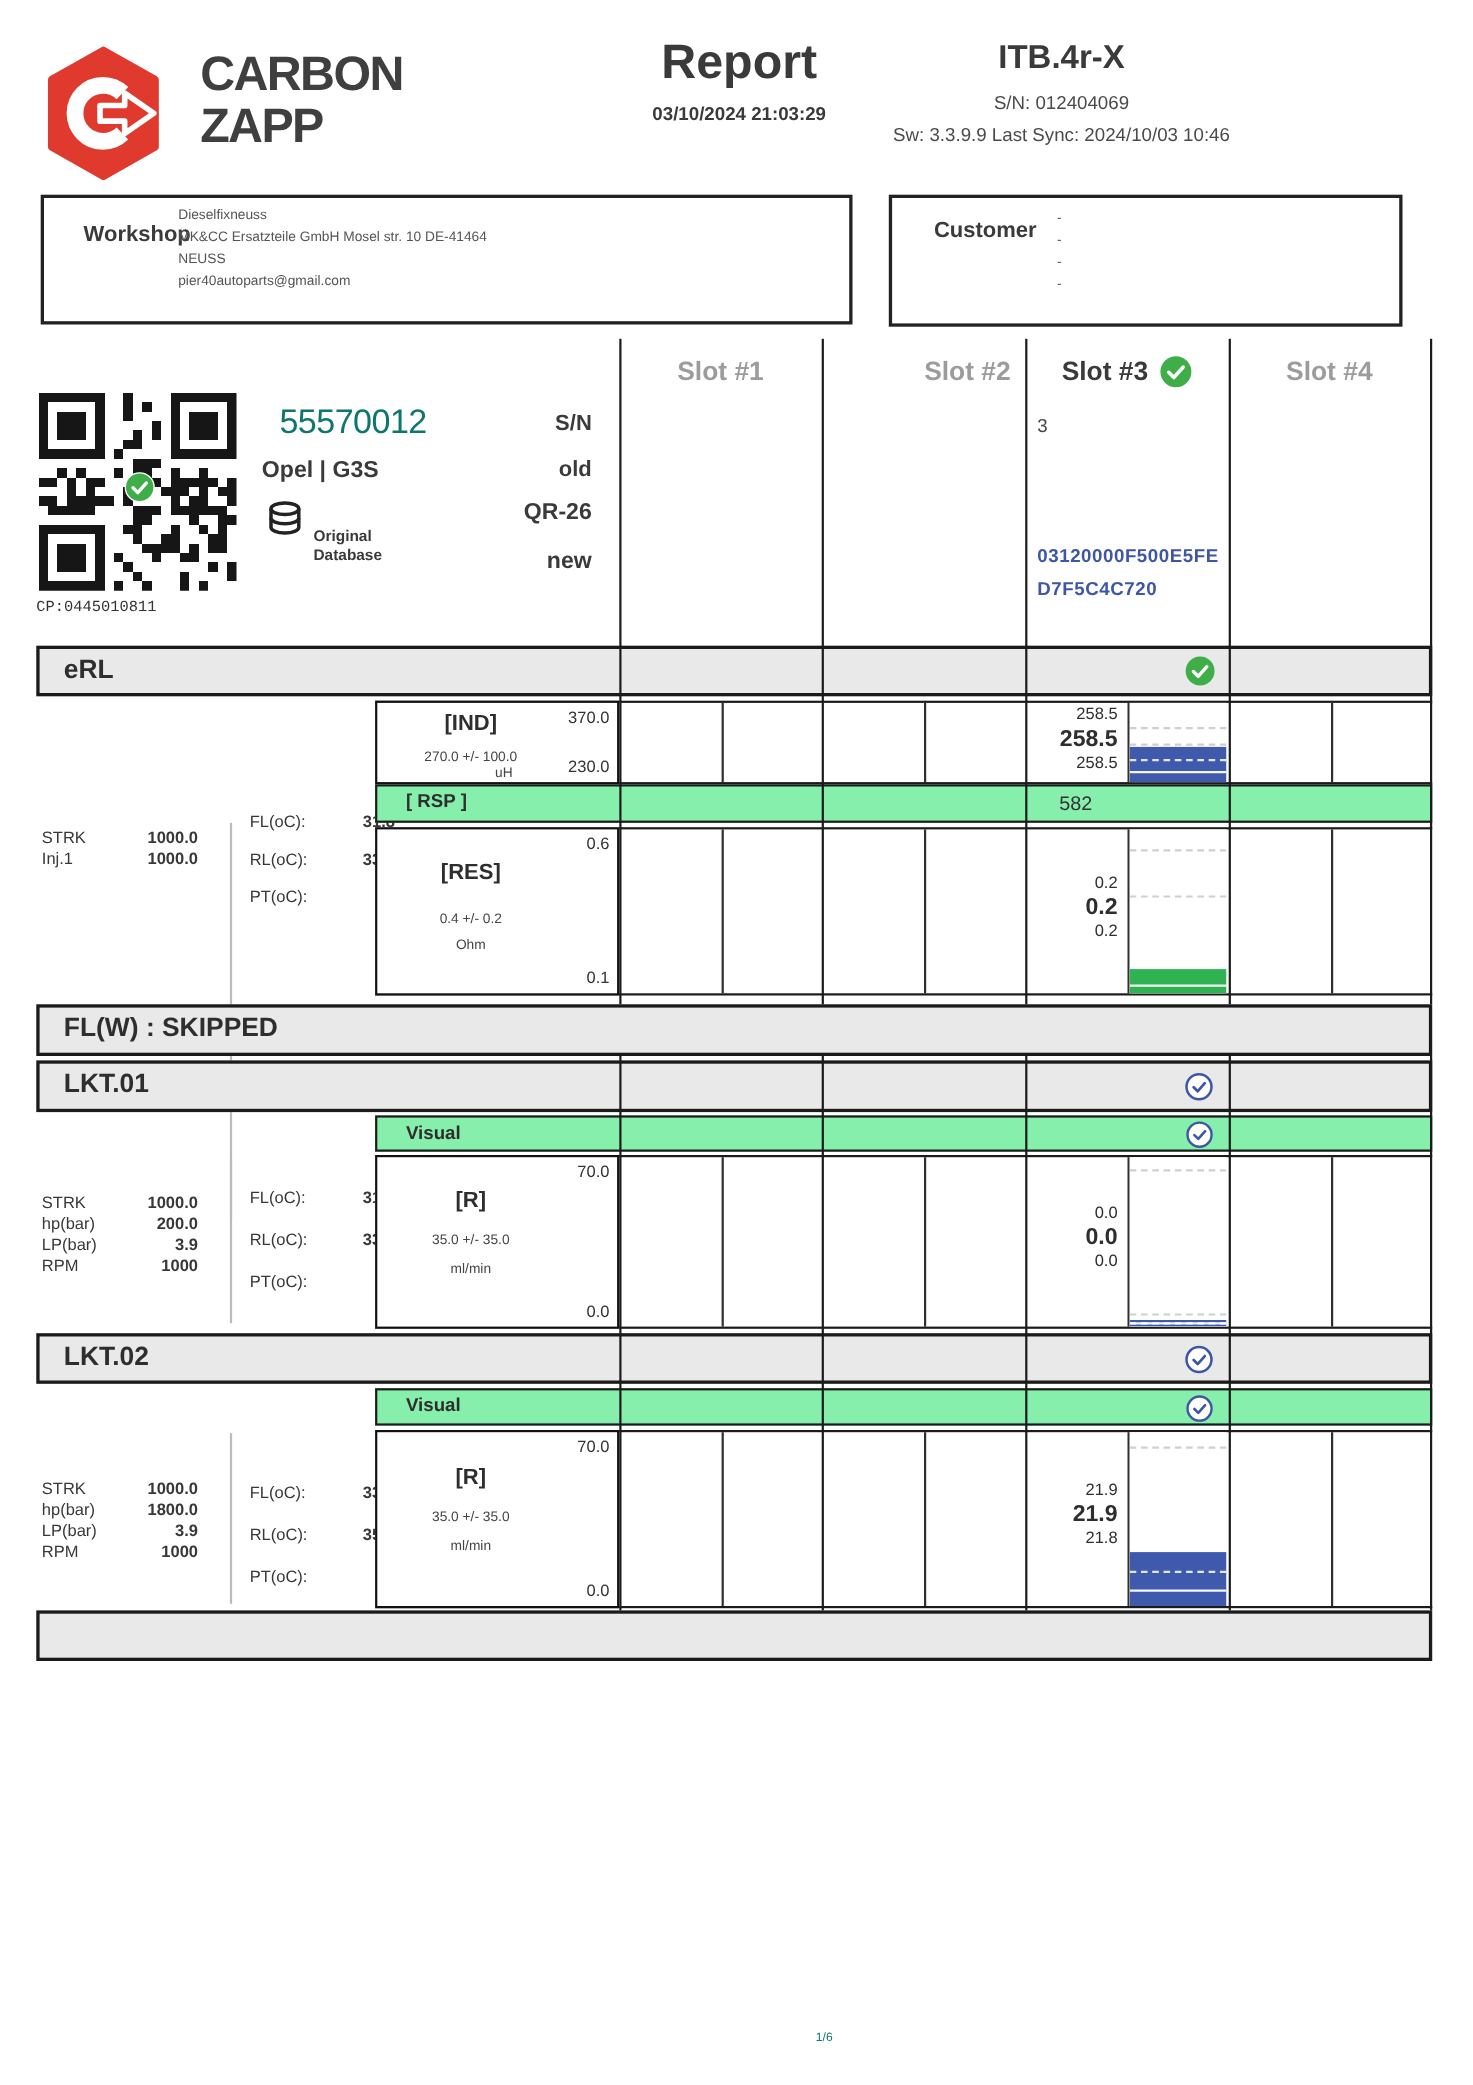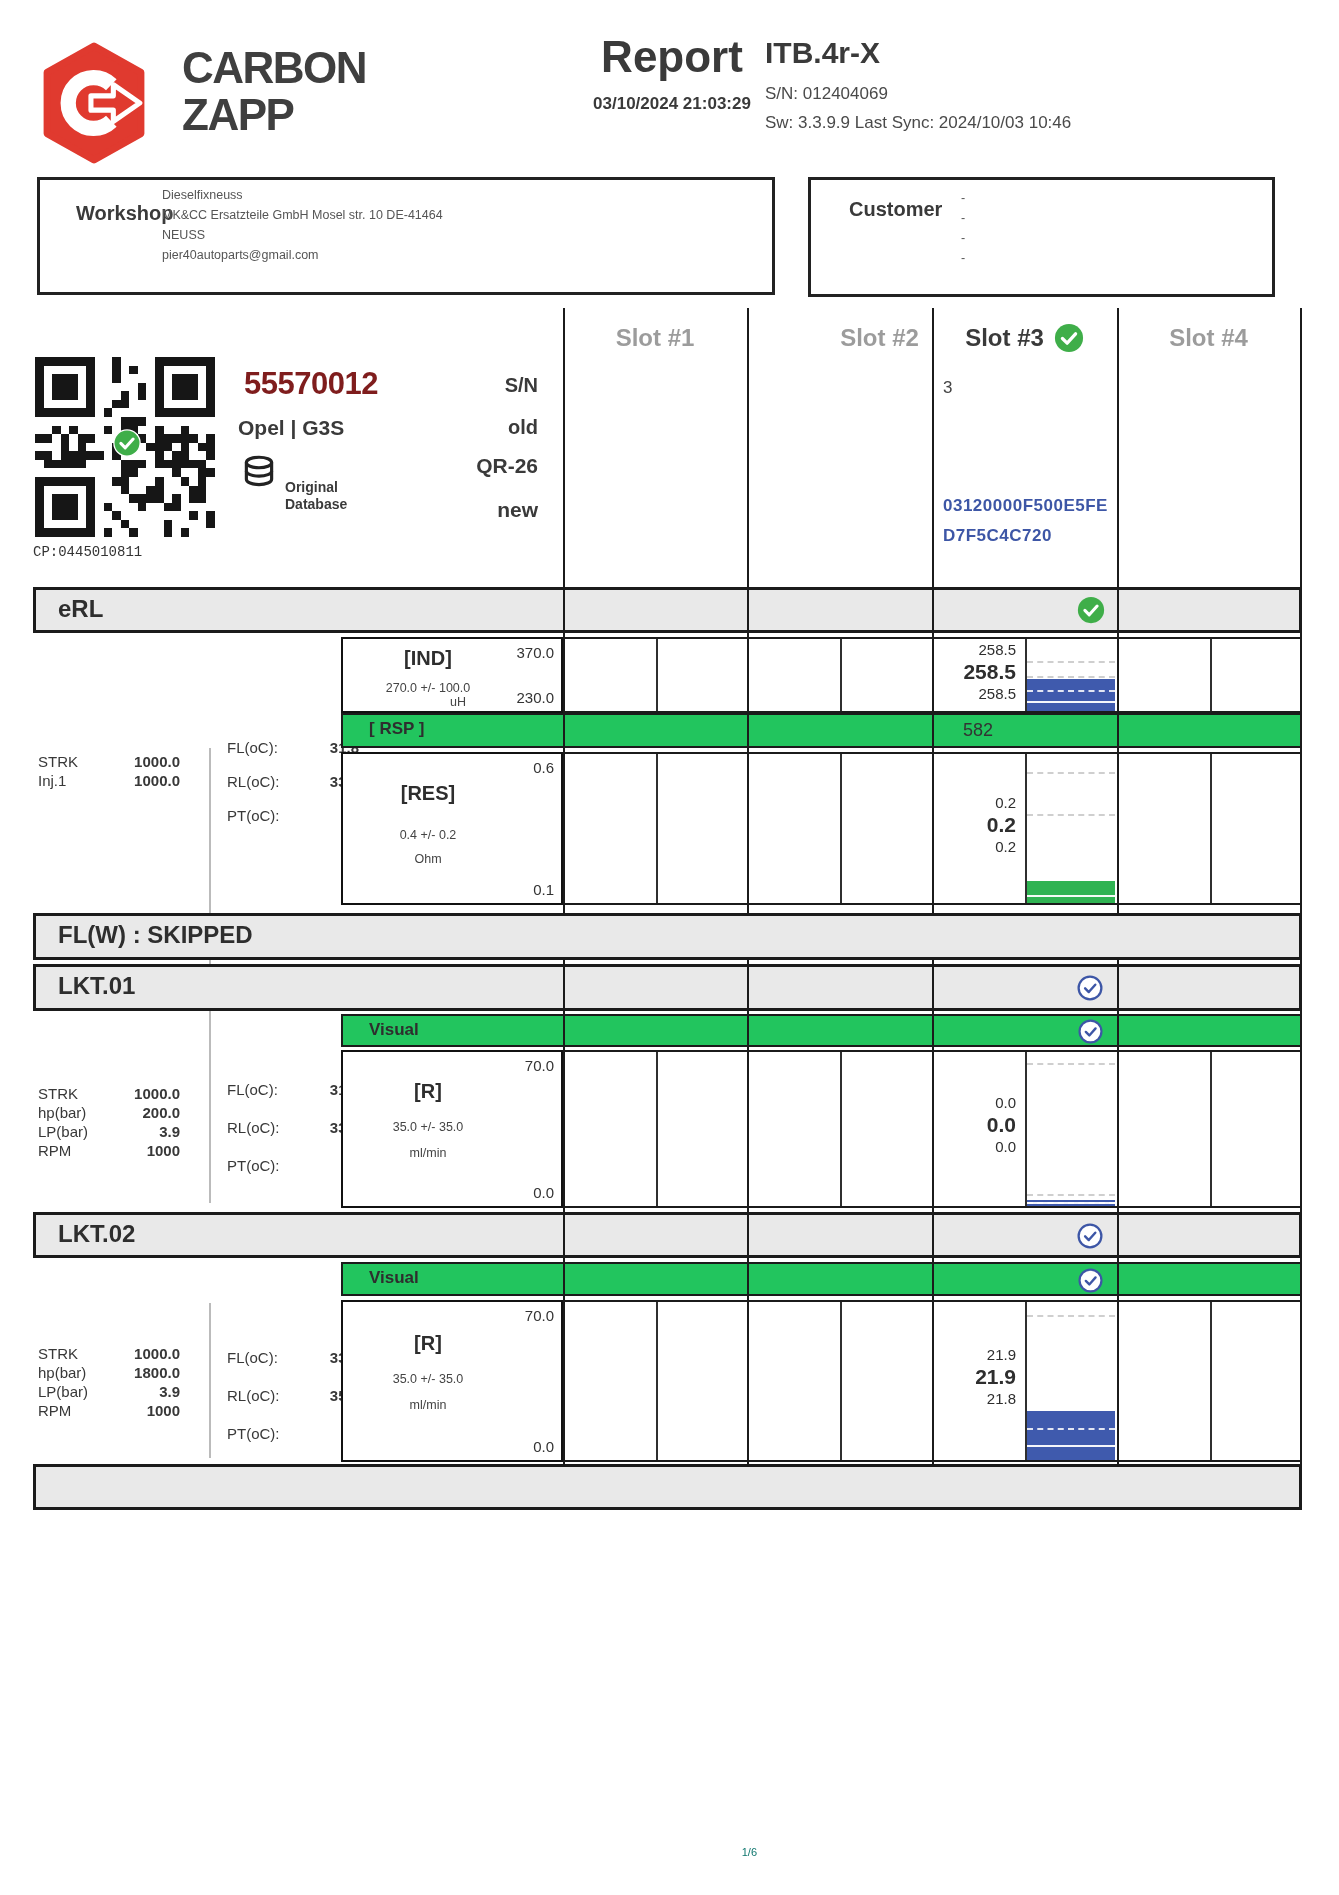--- a/index.html
+++ b/index.html
@@ -3,35 +3,35 @@
 <meta charset="utf-8">
 <style>
   html,body{margin:0;padding:0;background:#fff;}
   .page{position:relative;width:1339px;height:1895px;background:#ffffff;overflow:hidden;
         font-family:"Liberation Sans",sans-serif;color:#383838;}
   .abs{position:absolute;}
   
   .brand-text{font-weight:bold;font-size:44px;line-height:47px;letter-spacing:-1.5px;color:#3f3f3f;}
   .report-title{font-size:44px;font-weight:bold;color:#3a3a3a;text-align:center;}
   .report-date{font-size:17px;font-weight:bold;color:#3a3a3a;text-align:center;}
-  .dev-block{text-align:left;color:#3a3a3a;}
+  .dev-block{text-align:center;color:#3a3a3a;}
   .dev-name{font-size:30px;font-weight:bold;}
   .dev-line{font-size:17px;margin-top:9px;color:#4a4a4a;}
   
   .infobox{position:absolute;border:3px solid #222;box-sizing:border-box;background:#fff;}
   .infobox .lbl{position:absolute;font-size:20px;font-weight:bold;color:#3a3a3a;}
   .infobox .lines{position:absolute;font-size:12.5px;line-height:20px;color:#555;}
   .cust-lines{font-size:13px;line-height:22px;color:#555;}
   
   .tbl{position:absolute;}
   .vline{position:absolute;width:2px;background:#1b1b1b;}
   .vline-sub{position:absolute;width:1.5px;background:#2f2f2f;}
   .bar{position:absolute;background:#e9e9e9;border:3px solid #1b1b1b;box-sizing:border-box;}
   .bar .title{position:absolute;left:22px;top:5px;font-size:24px;font-weight:bold;color:#2e2e2e;}
-  .minibar{position:absolute;background:#22c55e;border:2px solid #1b1b1b;box-sizing:border-box;}
+  .minibar{position:absolute;background:#86efac;border:2px solid #1b1b1b;box-sizing:border-box;}
   .minibar .mlabel{position:absolute;left:26px;top:4px;font-size:17px;font-weight:bold;color:#2e2e2e;}
   .strip{position:absolute;border-top:2px solid #1b1b1b;border-bottom:2px solid #1b1b1b;box-sizing:border-box;}
   .testbox{position:absolute;border:2.5px solid #111;box-sizing:border-box;background:#fff;}
   .tb-max{position:absolute;top:5px;right:7px;font-size:15px;color:#333;}
   .tb-min{position:absolute;bottom:5px;right:7px;font-size:15px;color:#333;}
   .tb-name{position:absolute;left:0;width:170px;text-align:center;font-size:20px;font-weight:bold;color:#2e2e2e;}
   .tb-sub{position:absolute;left:0;width:170px;text-align:center;font-size:12.5px;color:#444;}
   .slot-head{position:absolute;top:10px;height:40px;display:flex;align-items:center;justify-content:center;
              font-size:24px;font-weight:bold;color:#9c9c9c;}
   .slot-head.active{color:#3a3a3a;}
@@ -228,21 +228,21 @@
             <rect x="1" y="15" width="5" height="5" fill="#fff"></rect>
             <rect x="2" y="16" width="3" height="3"></rect>
           </g>
         </svg>
     </div>
     <svg class="abs" style="left:80px;top:121px;" width="28" height="28" viewBox="0 0 32 32">
       <circle cx="16" cy="16" r="15" fill="#3fae49" stroke="#fff" stroke-width="1.5"></circle>
       <path d="M9 16.5l5 5 9-10" stroke="#fff" stroke-width="3.5" fill="none" stroke-linecap="round" stroke-linejoin="round"></path>
     </svg>
 
-    <div class="abs" style="left:211px;top:58px;font-size:31px;font-weight:bold;color:#7f1d1d;letter-spacing:-0.5px;">55570012</div>
+    <div class="abs" style="left:221px;top:58px;font-size:31px;font-weight:normal;color:#0f766e;letter-spacing:-0.5px;">55570012</div>
     <div class="abs" style="left:205px;top:108px;font-size:21px;font-weight:bold;color:#3a3a3a;">Opel | G3S</div>
 
     <div class="abs" style="left:206px;top:146px;">
       <svg width="40" height="38" viewBox="0 0 38 34">
         <g fill="none" stroke="#222" stroke-width="3">
           <ellipse cx="19" cy="7" rx="12" ry="5"></ellipse>
           <path d="M7 7v8c0 2.8 5.4 5 12 5s12-2.2 12-5V7"></path>
           <path d="M7 15v8c0 2.8 5.4 5 12 5s12-2.2 12-5v-8"></path>
         </g>
       </svg>

